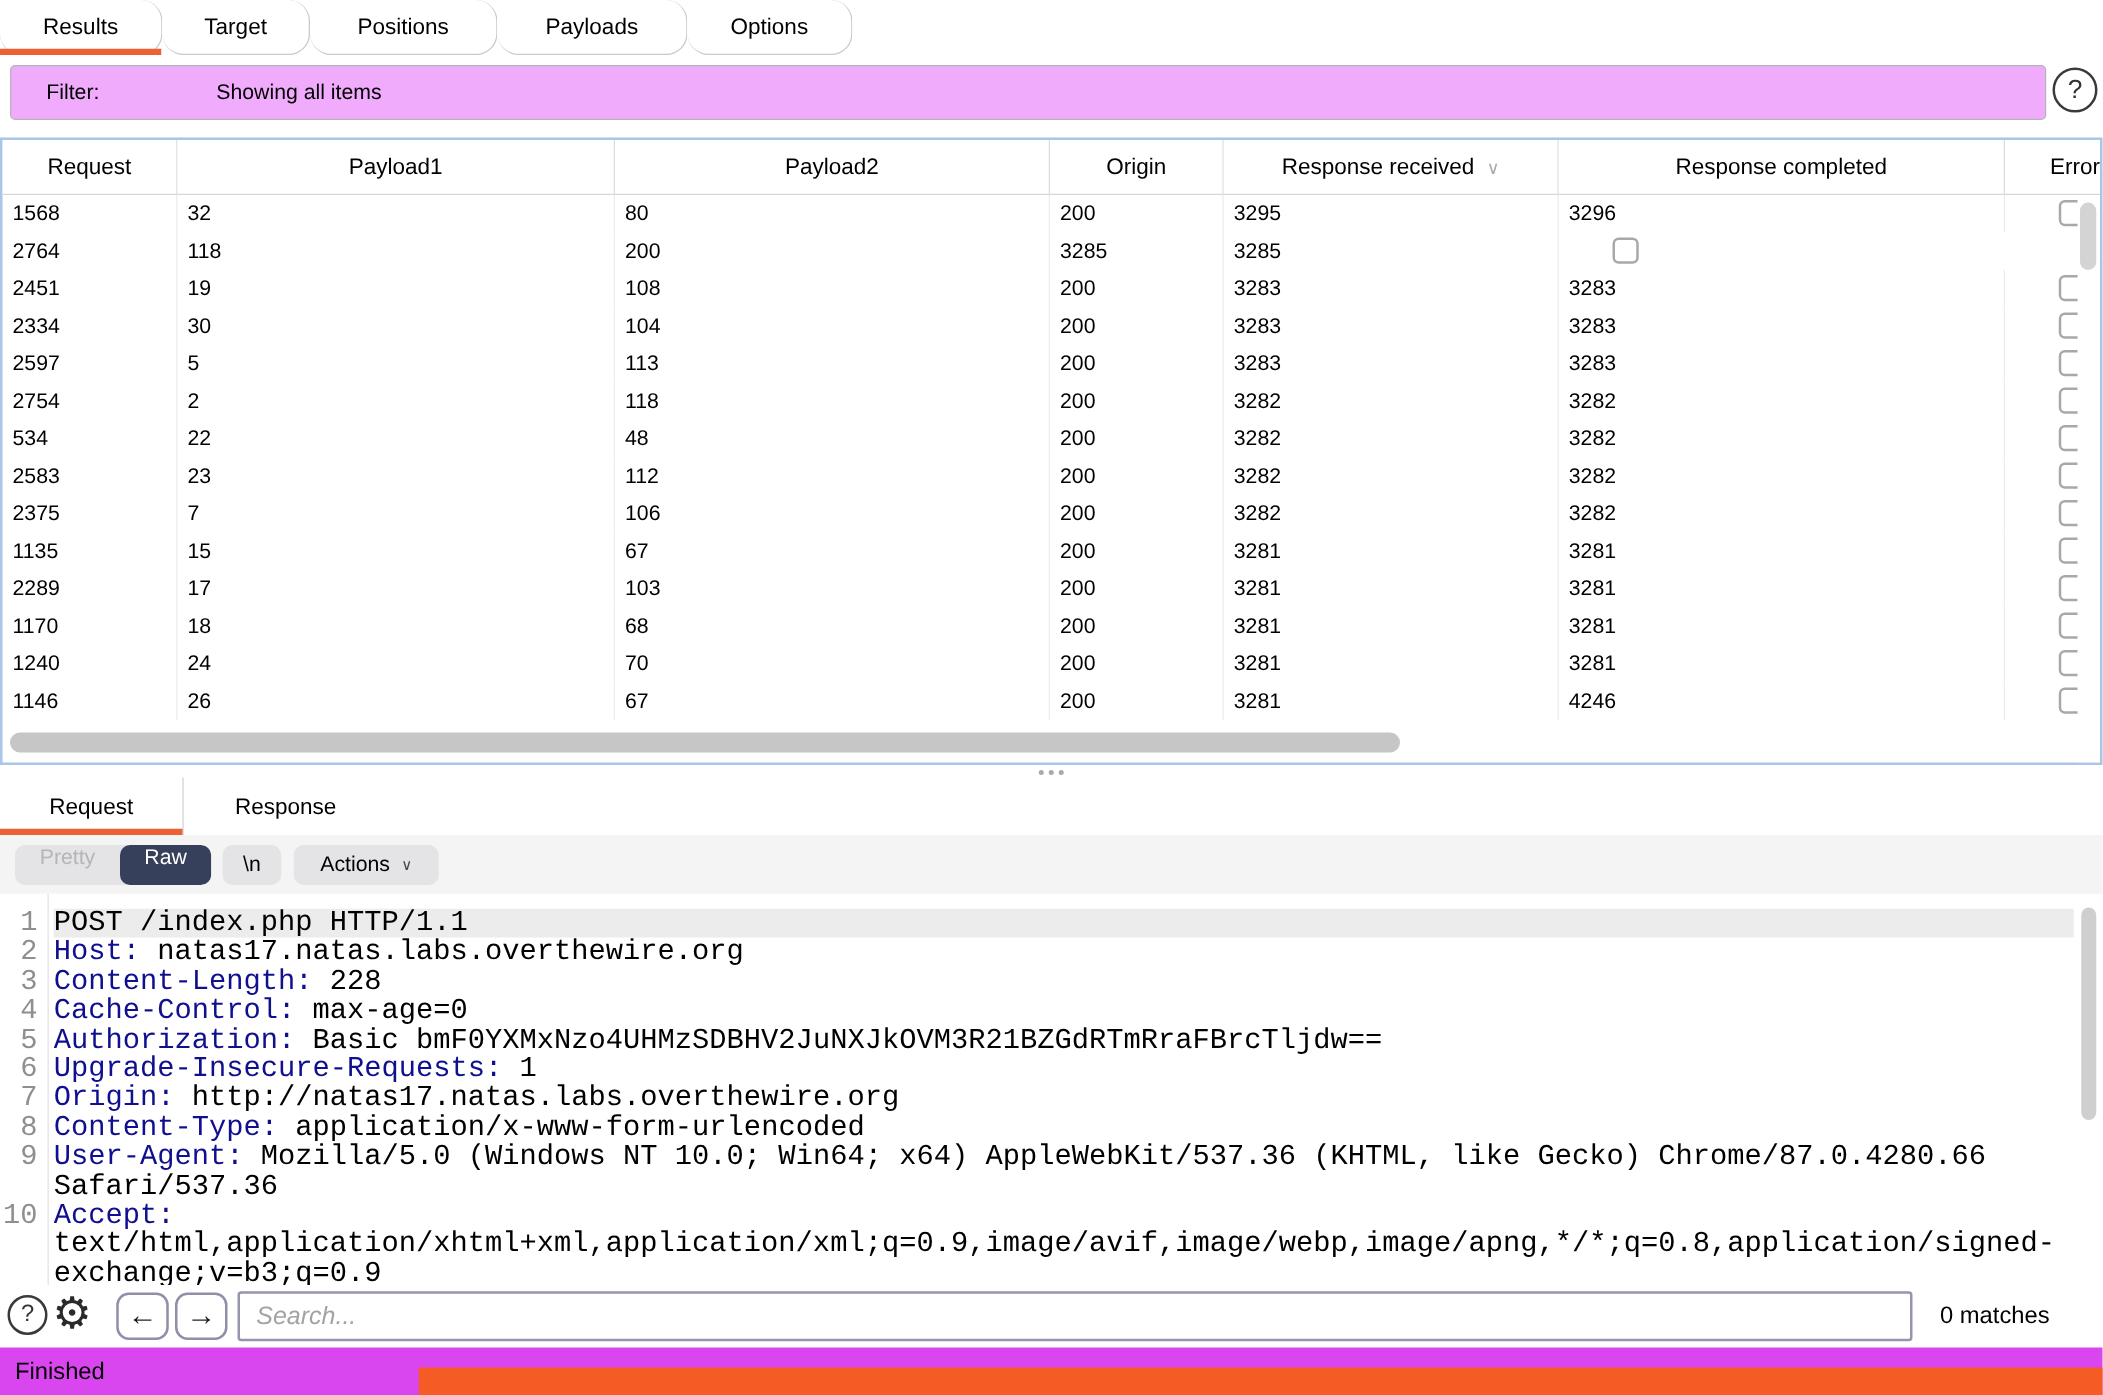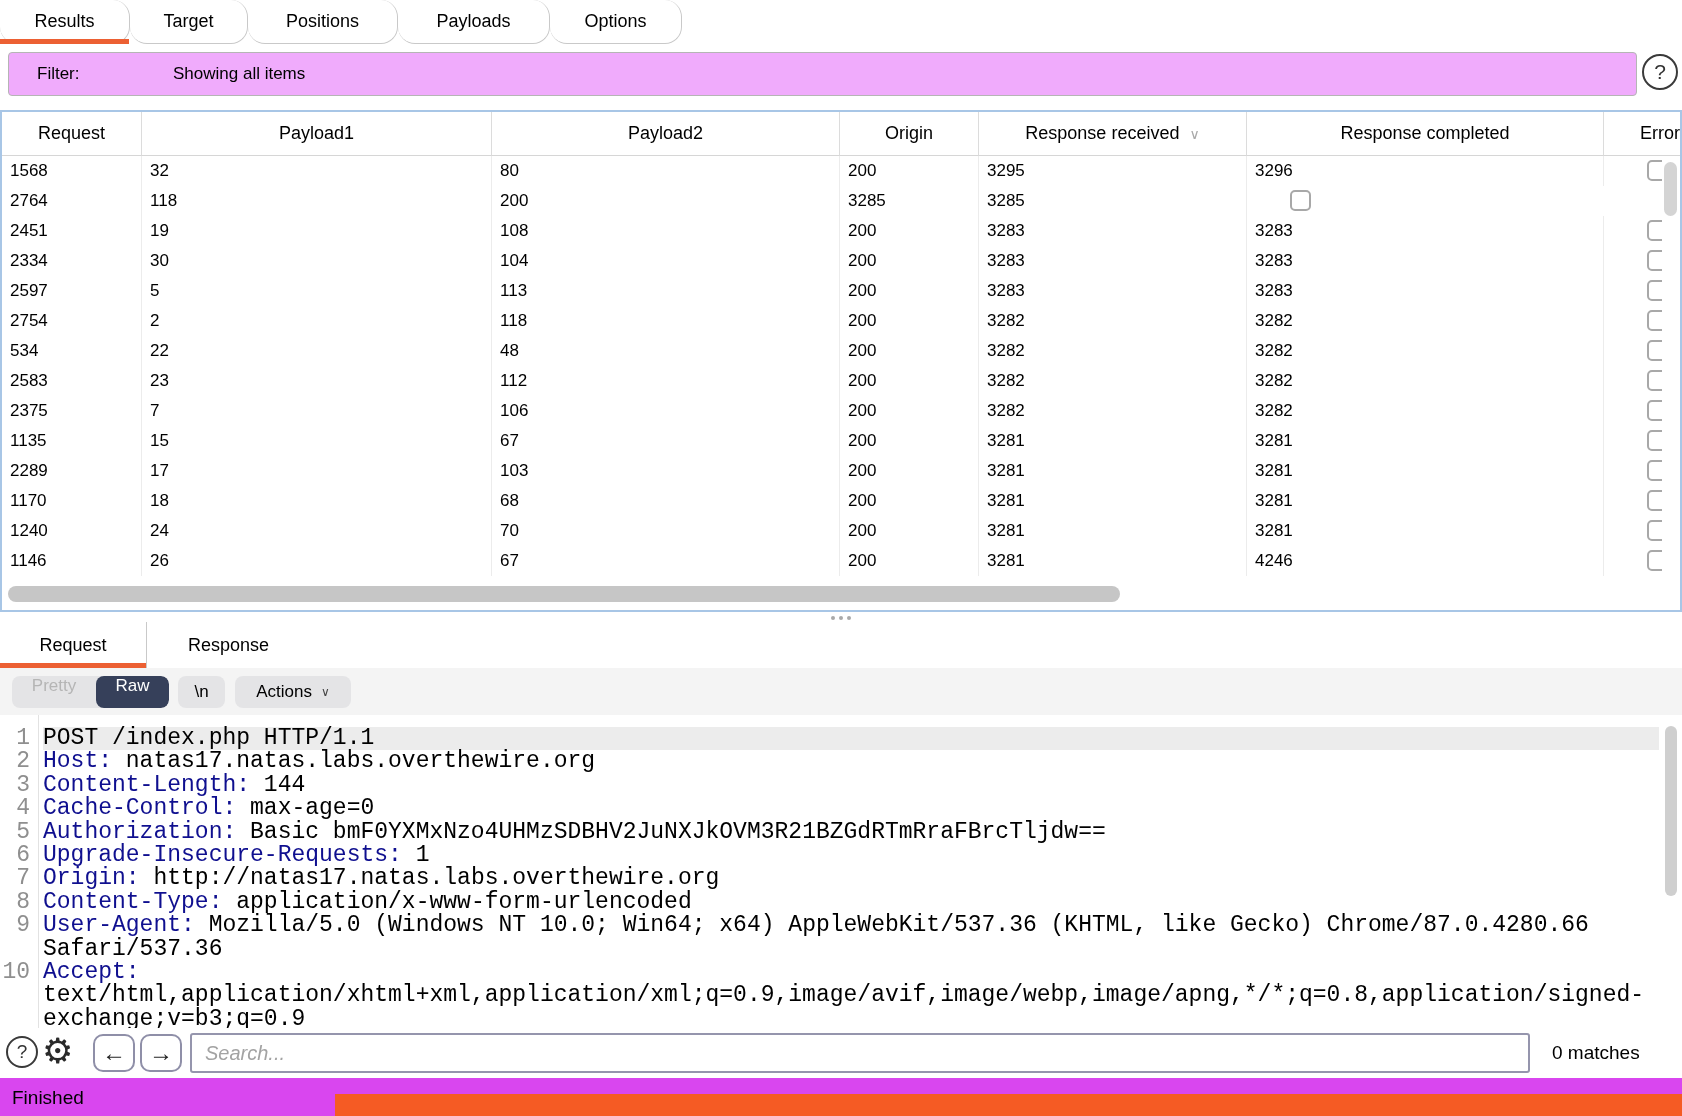--- a/index.html
+++ b/index.html
@@ -371,21 +371,21 @@
         <span class="code">POST /index.php HTTP/1.1</span>
       </div>
 
       <div class="code-line">
         <span class="ln">2</span>
         <span class="code"><span class="hname">Host:</span><span> natas17.natas.labs.overthewire.org</span></span>
       </div>
 
       <div class="code-line">
         <span class="ln">3</span>
-        <span class="code"><span class="hname">Content-Length:</span><span> 144</span></span>
+        <span class="code"><span class="hname">Content-Length:</span><span> 228</span></span>
       </div>
 
       <div class="code-line">
         <span class="ln">4</span>
         <span class="code"><span class="hname">Cache-Control:</span><span> max-age=0</span></span>
       </div>
 
       <div class="code-line">
         <span class="ln">5</span>
         <span class="code"><span class="hname">Authorization:</span><span> Basic bmF0YXMxNzo4UHMzSDBHV2JuNXJkOVM3R21BZGdRTmRraFBrcTljdw==</span></span>

